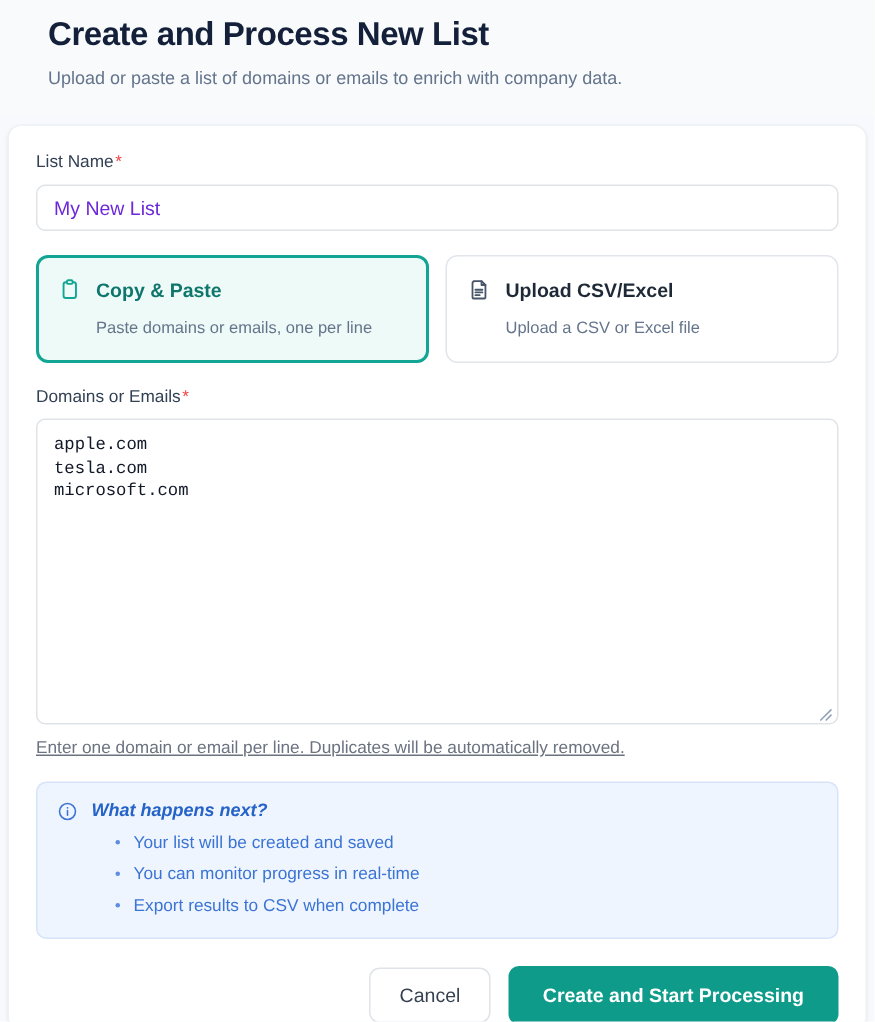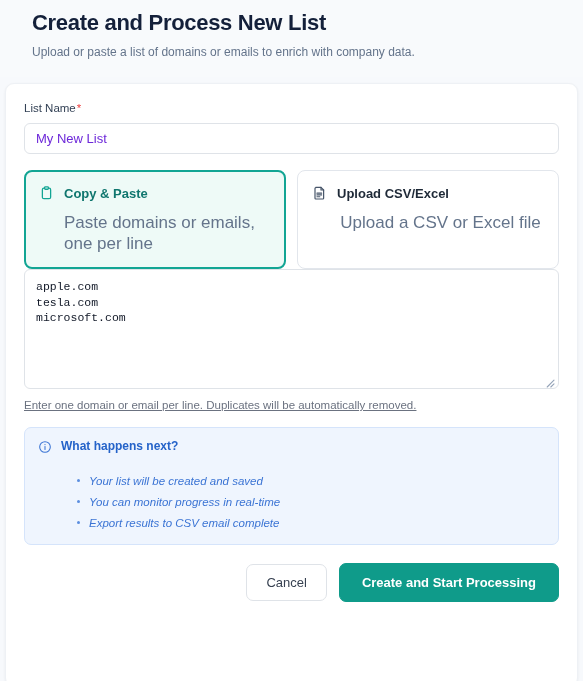--- a/index.html
+++ b/index.html
@@ -108,33 +108,33 @@
   .method-texts { display: flex; flex-direction: column; }
   .method-title {
     font-size: 13px;
     font-weight: bold;
     color: #1e2937;
     line-height: 1.15;
   }
   .method-title.teal { color: #0f766e; }
   .method-desc {
     margin-top: 7px;
-    font-size: 17px;
+    font-size: 11px;
     color: #64748b;
     line-height: 1.25;
     margin-left: -26px;
   }
-  .method.unselected .method-desc { margin-left: -24px; text-align: center; }
+  .method.unselected .method-desc { margin-left: -24px; }
 
   
   .ta-label { margin-top: 17px; }
   .ta-wrap { position: relative; }
   .textarea {
     width: 100%;
-    height: 120px;
+    height: 204px;
     border: 1px solid #dfe3e8;
     border-radius: 6px;
     padding: 9px 11px;
     font-family: "Liberation Mono", monospace;
     font-size: 11.5px;
     line-height: 1.35;
     color: #111827;
     background: #fff;
     outline: none;
     resize: none;
@@ -167,26 +167,26 @@
     gap: 9px;
     align-items: flex-start;
   }
   .info-icon { flex: 0 0 auto; padding-top: 1px; }
   .info-body { flex: 1 1 auto; }
   .info-title {
     font-size: 12px;
     font-weight: bold;
     color: #2563c9;
     line-height: 1.2;
+    font-style: italic;
   }
   .info-list {
-    margin: 20px 0 0 16px;
+    margin: 7px 0 0 16px;
     padding: 0;
     list-style: none;
-    font-style: italic;
   }
   .info-list li {
     font-size: 11.5px;
     color: #3b74d4;
     line-height: 1.25;
     margin-bottom: 7px;
     position: relative;
     padding-left: 12px;
   }
   .info-list li:last-child { margin-bottom: 0; }
@@ -275,20 +275,23 @@
           </svg>
         </span>
         <span class="method-texts">
           <span class="method-title">Upload CSV/Excel</span>
         </span>
       </div>
       <div class="method-desc" style="margin-left:25px">Upload a CSV or Excel file</div>
     </div>
   </div>
 
+  <label class="label ta-label">
+    <span>Domains or Emails</span><span class="req">*</span>
+  </label>
   <div class="ta-wrap">
     <textarea class="textarea" style="">apple.com
 tesla.com
 microsoft.com</textarea>
     <span class="resize-grip">
       <svg width="11" height="11" viewBox="0 0 11 11" stroke="#94a3b8" stroke-width="1.1" stroke-linecap="round">
         <path d="M10 3.2L3.2 10M10 6.8L6.8 10"></path>
       </svg>
     </span>
   </div>
@@ -300,21 +303,21 @@
         <circle cx="10" cy="10" r="7.6"></circle>
         <path d="M10 9.2v4.4"></path>
         <circle cx="10" cy="6.5" r="0.85" fill="#3b74d4" stroke="none"></circle>
       </svg>
     </span>
     <div class="info-body">
       <div class="info-title">What happens next?</div>
       <ul class="info-list">
         <li>Your list will be created and saved</li>
         <li>You can monitor progress in real-time</li>
-        <li>Export results to CSV email complete</li>
+        <li>Export results to CSV when complete</li>
       </ul>
     </div>
   </div>
 
   <div class="footer">
     <button class="btn btn-cancel">Cancel</button>
     <button class="btn btn-primary">Create and Start Processing</button>
   </div>
 
 </div>

